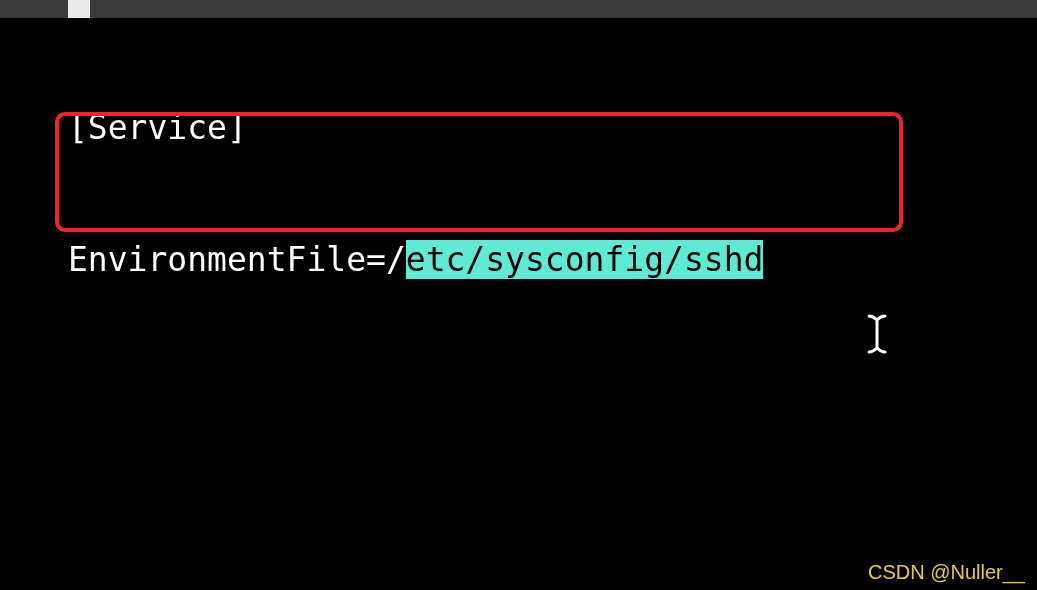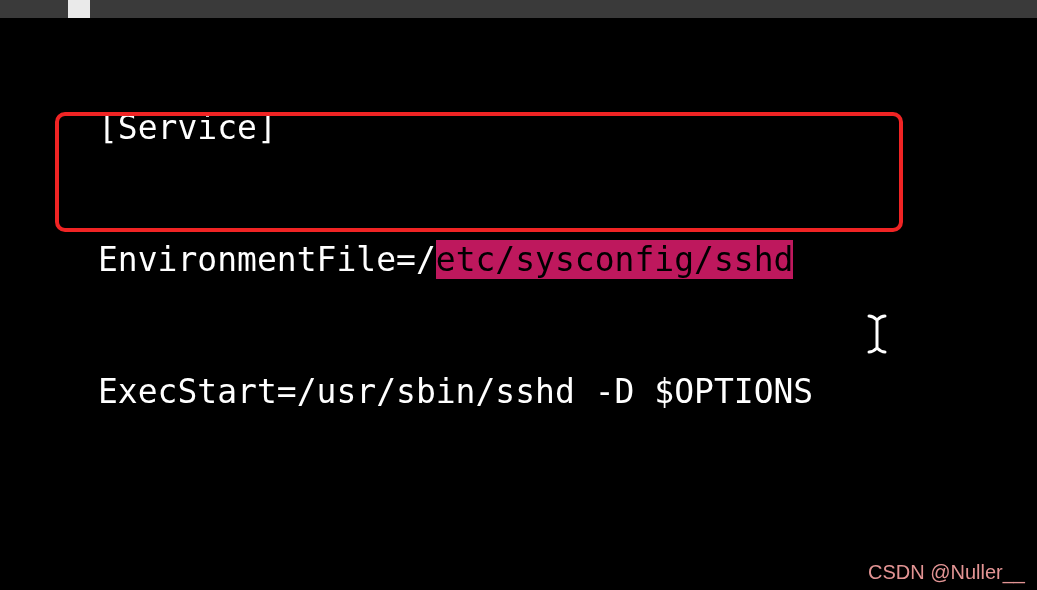--- a/index.html
+++ b/index.html
@@ -32,24 +32,23 @@
     left: 68px;
     top: 18px;
     color: #ffffff;
     font-size: 33px;
     line-height: 44px;
     white-space: pre;
     letter-spacing: 0px;
   }
   .terminal .line {
     position: relative;
-    margin-left: 30px;
   }
   .highlight {
-    background: #be185d;
+    background: #5eead4;
     color: #000;
   }
   .redbox {
     position: absolute;
     border: 4px solid #f02424;
     border-radius: 10px;
     pointer-events: none;
   }
   .text-cursor {
     position: absolute;
@@ -58,37 +57,36 @@
     user-select: none;
     pointer-events: none;
   }
   .text-cursor svg {
     display: block;
   }
   .watermark {
     position: absolute;
     right: 12px;
     bottom: 6px;
-    color: #fca5a5;
+    color: #fde047;
     font-family: Arial, sans-serif;
     font-size: 20px;
     opacity: 0.9;
   }
 </style>
 </head>
 <body>
 
 <div class="top-bar">
   <div class="top-caret"></div>
 </div>
 
 <div class="terminal">
   <div class="line">[Service]</div>
   <div class="line"><span>EnvironmentFile=/</span><span class="highlight">etc/sysconfig/sshd</span></div>
-  <div class="line">ExecStart=/usr/sbin/sshd -D $OPTIONS</div>
   
   
   
   
   <div class="line"></div>
   
   
   
 </div>
 

